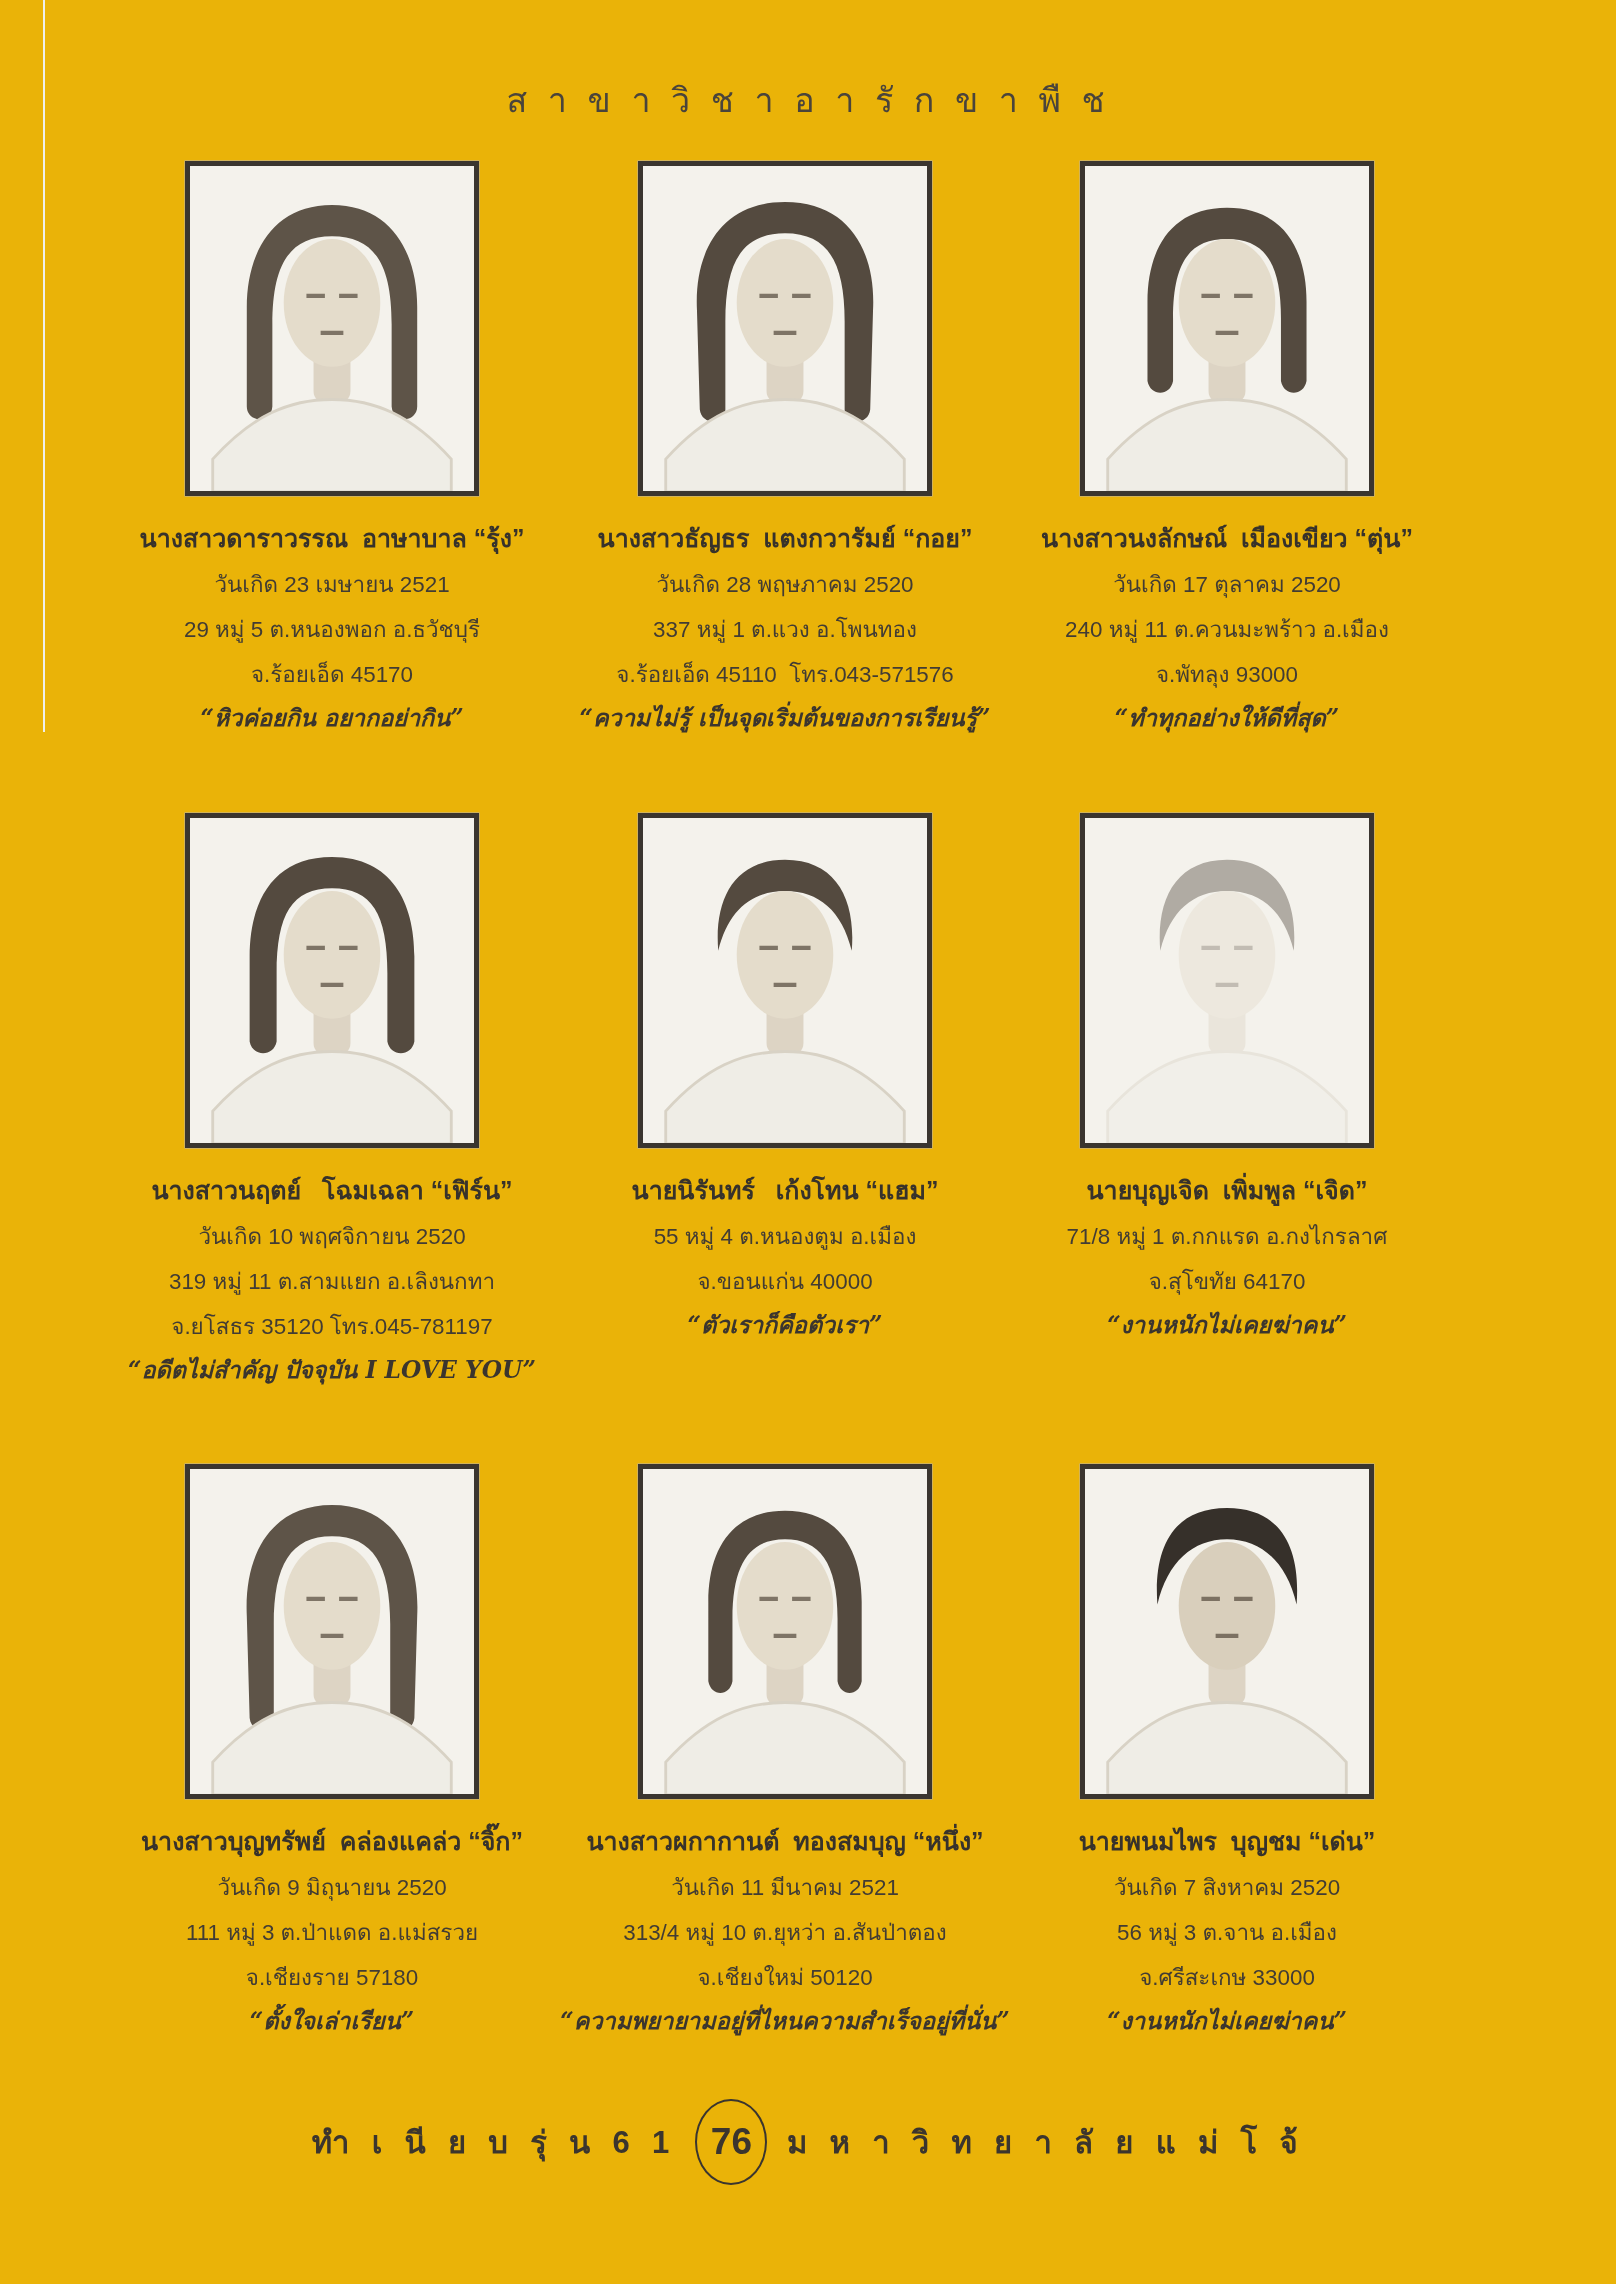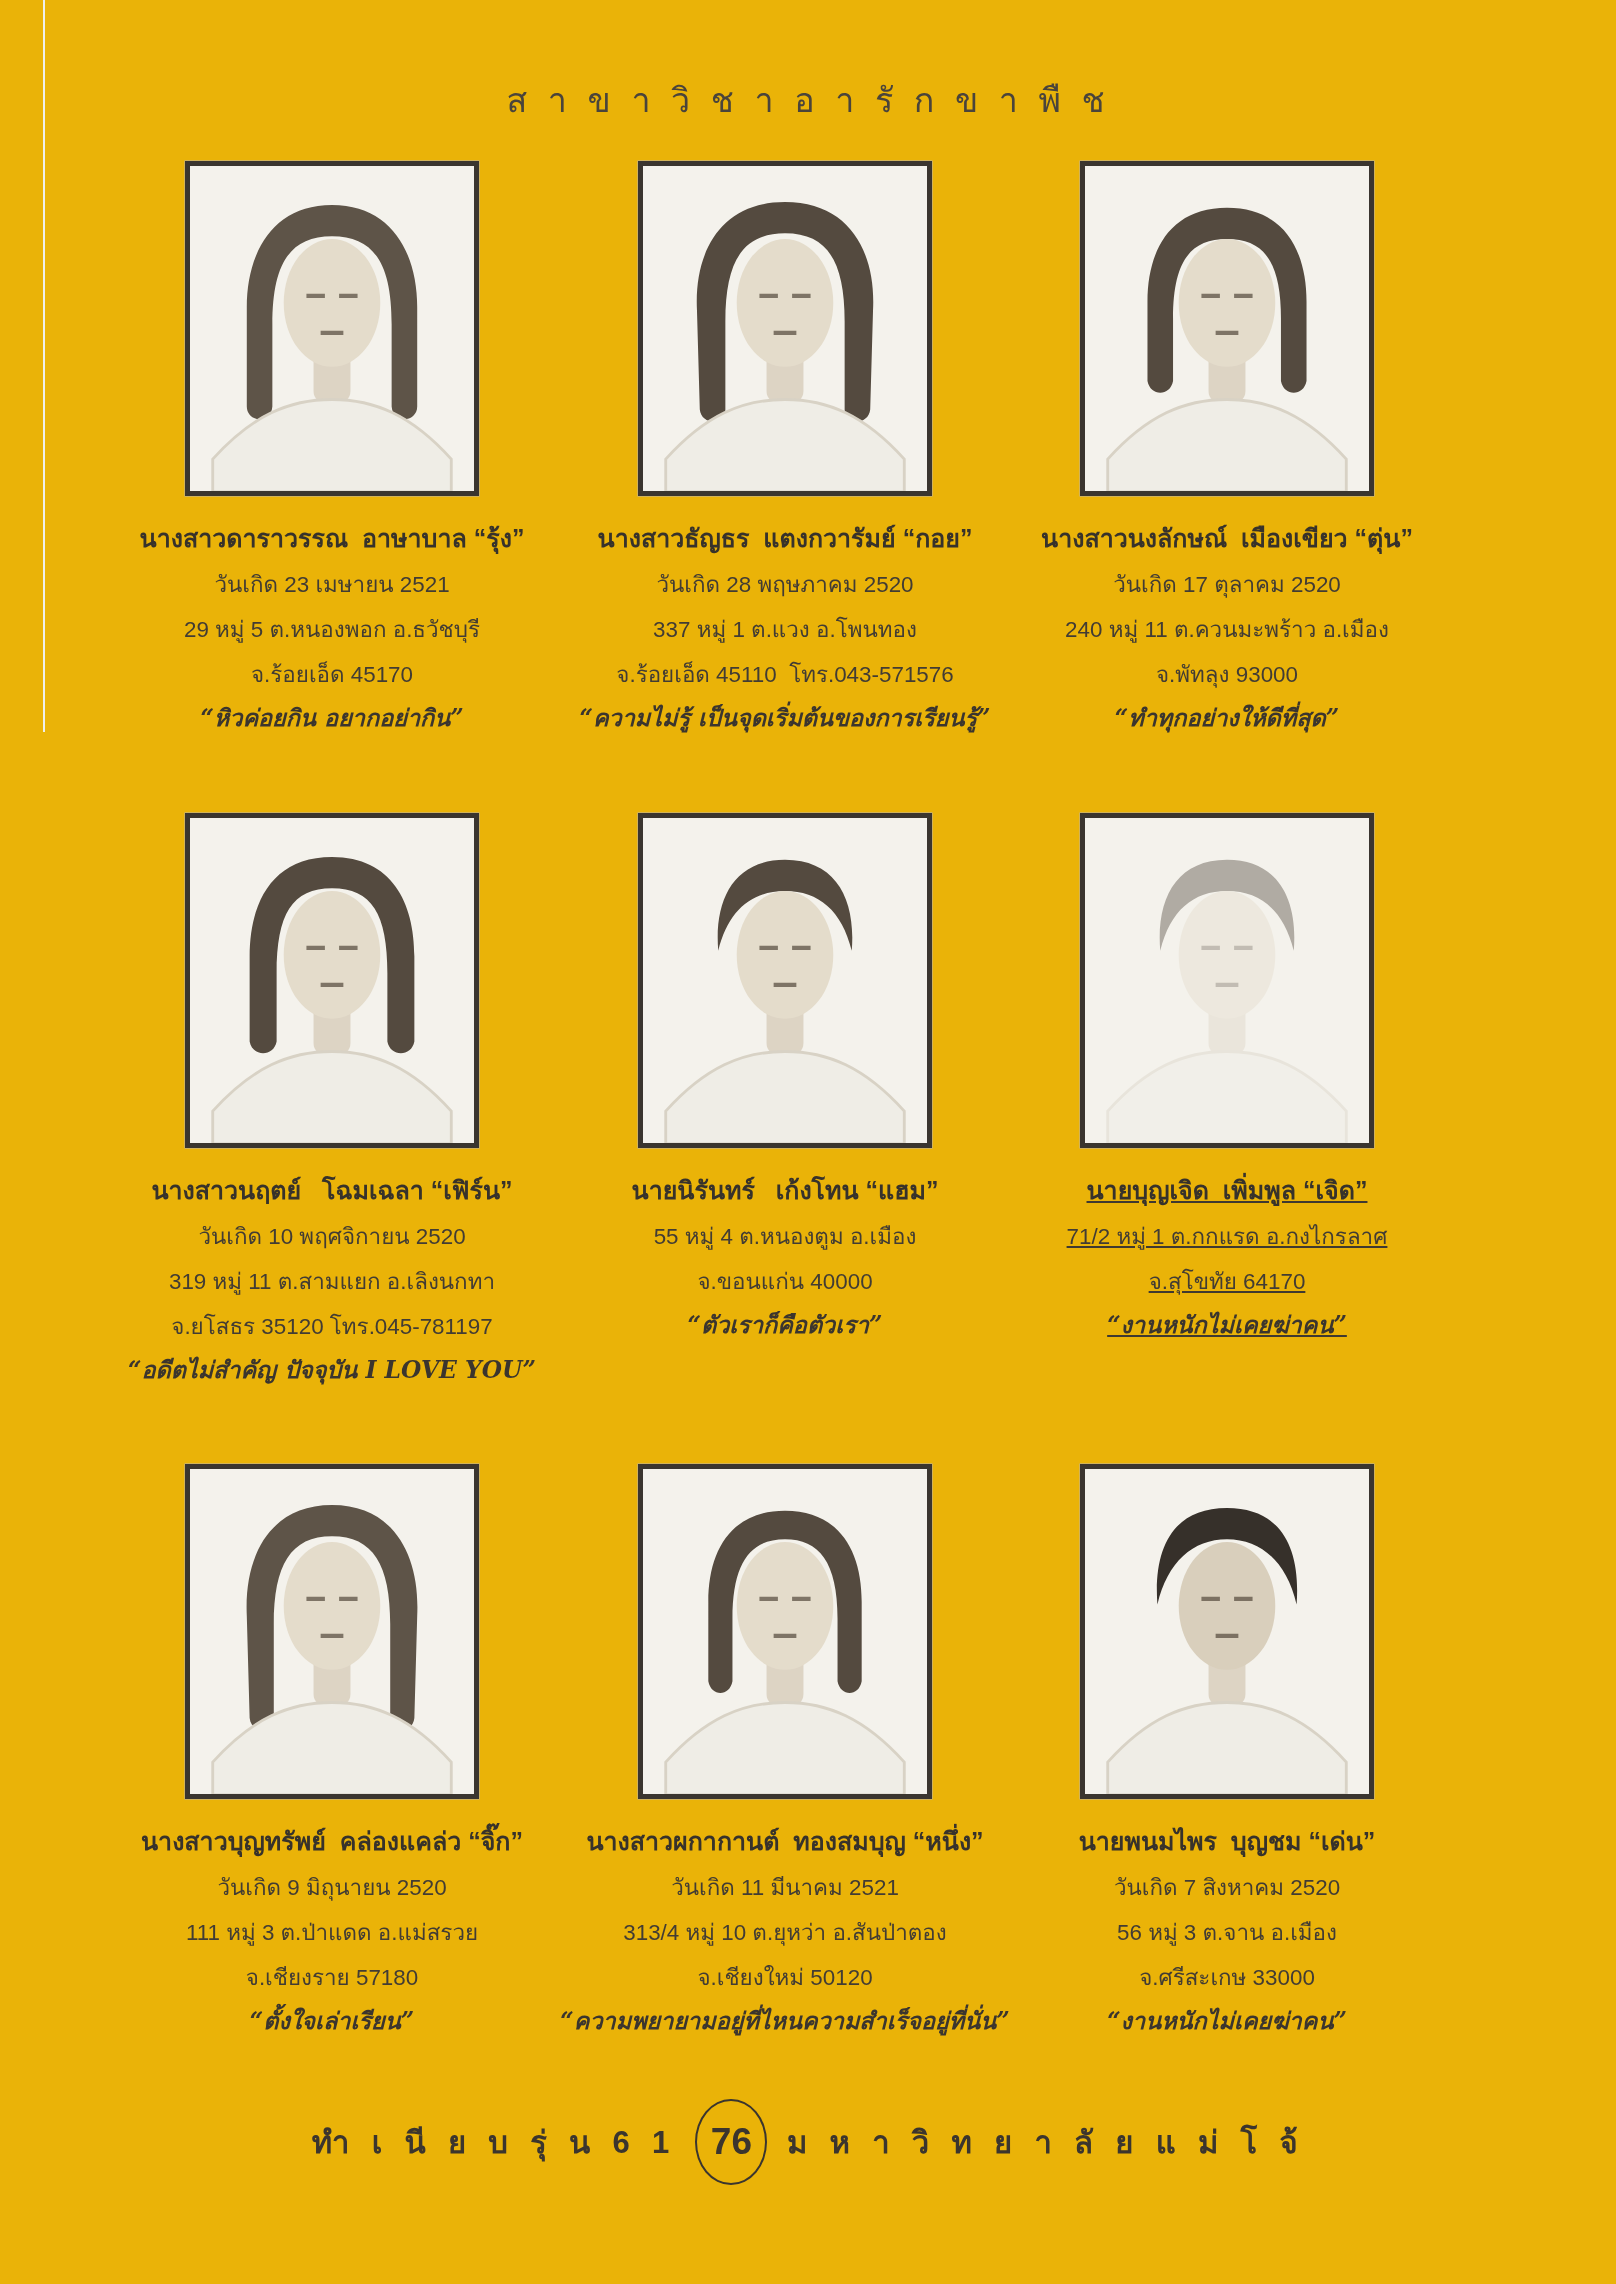--- a/index.html
+++ b/index.html
@@ -174,34 +174,34 @@
       </svg>
     </div>
     <div class="info">
       <div class="name">นายนิรันทร์   เก้งโทน “แฮม”</div>
       <div class="line">55 หมู่ 4 ต.หนองตูม อ.เมือง</div>
       <div class="line">จ.ขอนแก่น 40000</div>
       <div class="quote">“ตัวเราก็คือตัวเรา”</div>
     </div>
   </div>
 
-  <div class="card v-light" style="left:983px;top:813px;text-decoration:underline;">
+  <div class="card v-light" style="left:983px;top:813px;">
     <div class="photo-frame">
       <svg class="portrait" viewBox="0 0 200 230" preserveAspectRatio="xMidYMid slice">
         <rect class="p-bg" x="0" y="0" width="200" height="230"></rect>
         <path class="p-hair" d="M100,30 C64,30 50,58 53,94 C60,66 76,52 100,52 C124,52 140,66 147,94 C150,58 136,30 100,30 Z"></path>
         <rect class="p-neck" x="87" y="130" width="26" height="38" rx="9"></rect>
         <path class="p-shoulders" d="M16,230 L16,207 C44,176 70,165 100,165 C130,165 156,176 184,207 L184,230 Z"></path>
         <ellipse class="p-face" cx="100" cy="97" rx="34" ry="45"></ellipse>
         <path class="p-feat" d="M82,92 h13 M105,92 h13 M92,118 h16"></path>
       </svg>
     </div>
     <div class="info">
       <div class="name">นายบุญเจิด  เพิ่มพูล “เจิด”</div>
-      <div class="line">71/2 หมู่ 1 ต.กกแรด อ.กงไกรลาศ</div>
+      <div class="line">71/8 หมู่ 1 ต.กกแรด อ.กงไกรลาศ</div>
       <div class="line">จ.สุโขทัย 64170</div>
       <div class="quote">“งานหนักไม่เคยฆ่าคน”</div>
     </div>
   </div>
 
   <div class="card v-soft" style="left:88px;top:1464px;">
     <div class="photo-frame">
       <svg class="portrait" viewBox="0 0 200 230" preserveAspectRatio="xMidYMid slice">
         <rect class="p-bg" x="0" y="0" width="200" height="230"></rect>
         <path class="p-hair" d="M100,26 C56,26 38,62 40,104 L42,176 C43,187 59,188 59,176 L59,110 C59,68 71,48 100,48 C129,48 141,68 141,110 L141,176 C141,188 157,187 158,176 L160,104 C162,62 144,26 100,26 Z"></path>

